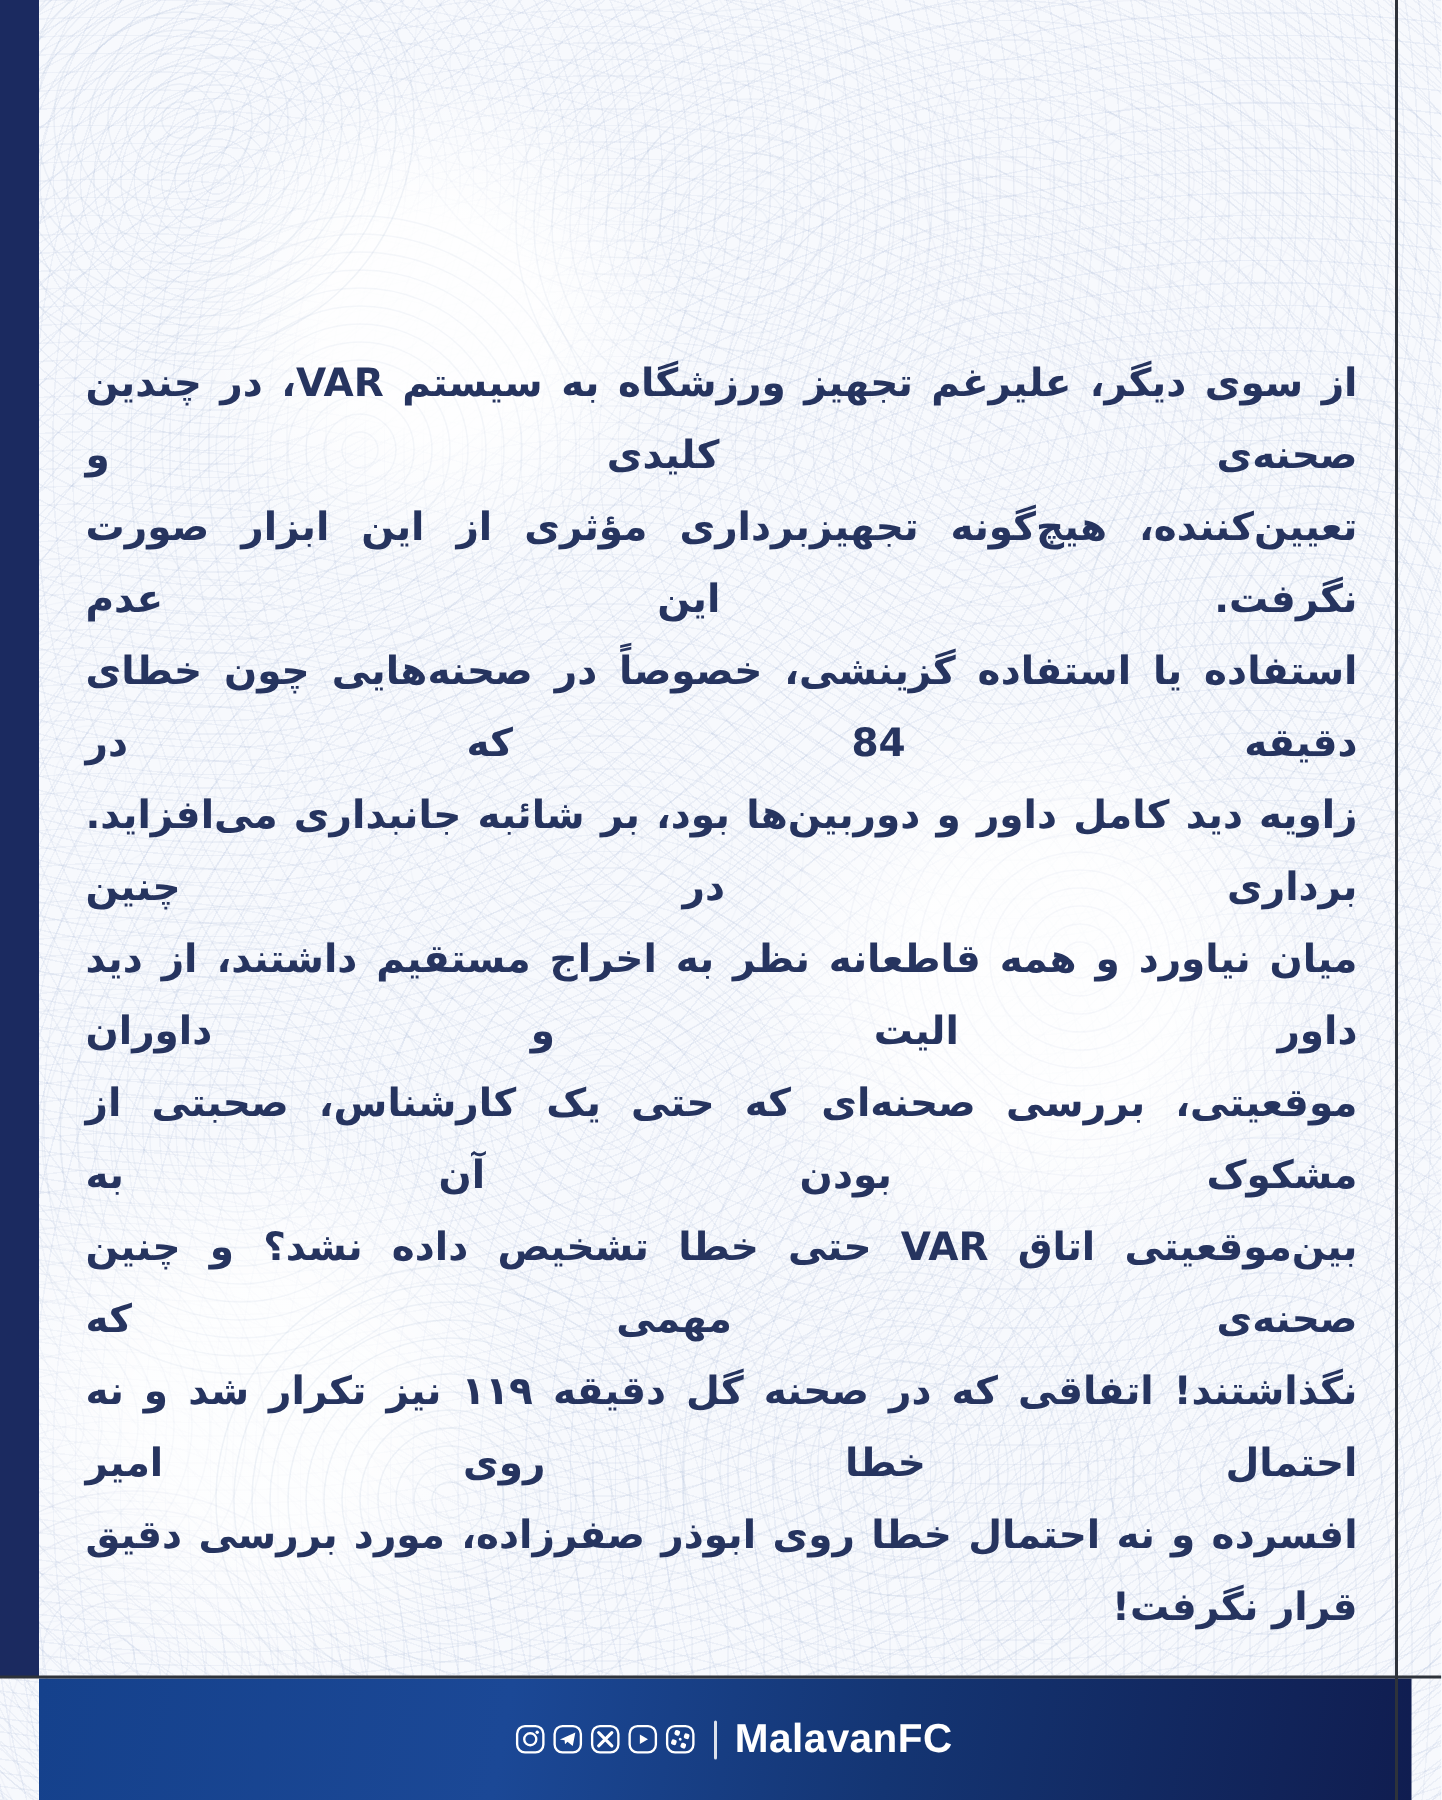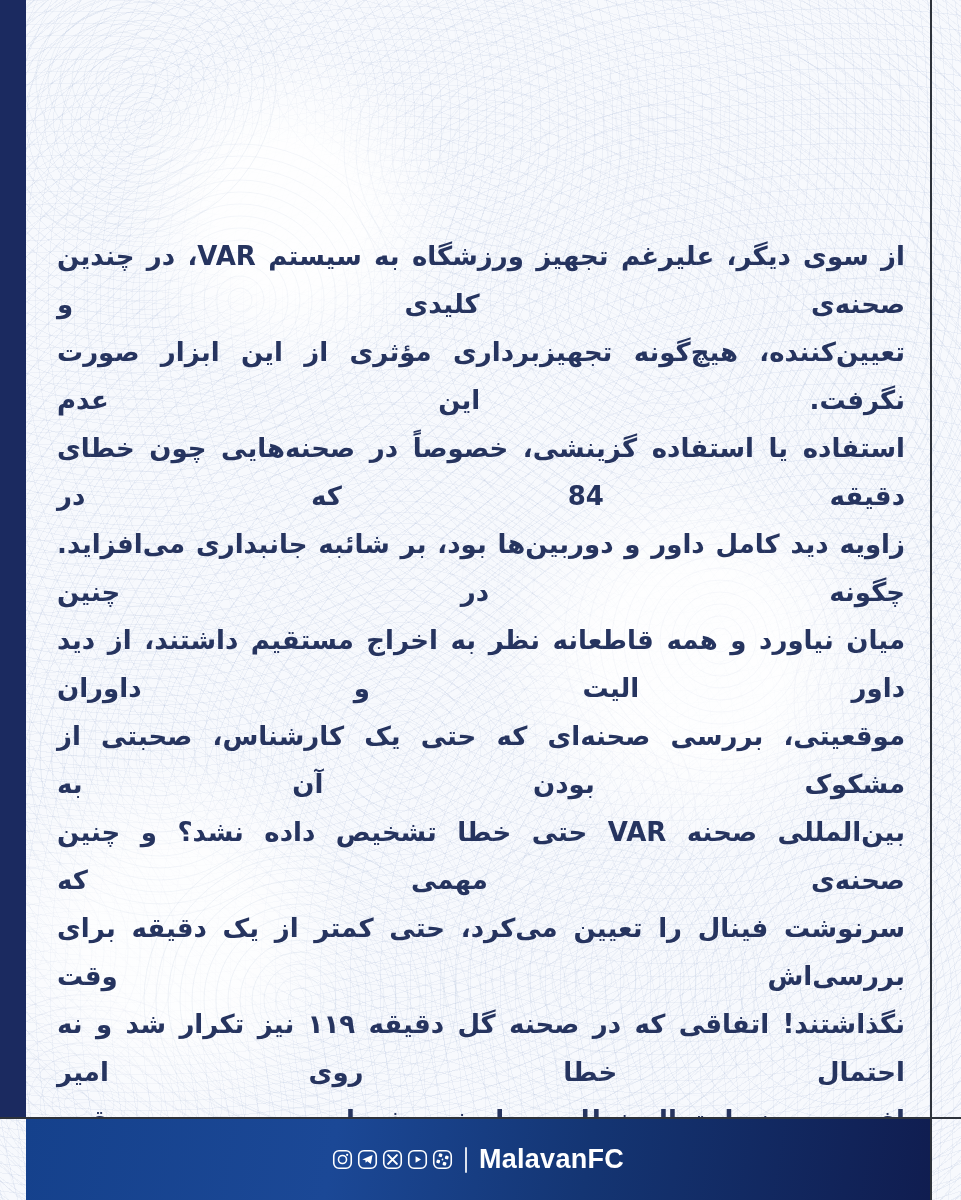--- a/index.html
+++ b/index.html
@@ -32,20 +32,21 @@
   .tline{
     text-align:justify;
     text-align-last:justify;
     text-justify:inter-word;
     white-space:normal;
   }
   .tline.endline{text-align-last:right;}
   .footer-bar{
     position:absolute;left:26px;top:1119px;width:904px;height:81px;z-index:2;
     background:linear-gradient(100deg,#15418c 0%,#1b4896 34%,#143573 62%,#101d50 100%);
+    padding-left:11px;
   }
   .footer-inner{height:100%;display:flex;align-items:center;justify-content:center;}
   .icon-row{display:flex;align-items:center;gap:4px;}
   .soc{width:21px;height:21px;display:block;cursor:pointer;}
   .footer-sep{width:2px;height:26px;background:rgba(255,255,255,0.85);border-radius:1px;margin:0 12px;}
   .brand{
     color:#ffffff;font-family:"Liberation Sans", sans-serif;font-weight:bold;
     font-size:27px;letter-spacing:0.3px;line-height:1;cursor:pointer;
   }
 </style>
@@ -317,25 +318,24 @@
       <circle cx="840" cy="200" r="156" fill="none" stroke="#c4d0e4" stroke-width="1" stroke-opacity="0.10"></circle>
     </svg>
 
   <div class="left-strip"></div>
 
   <div class="article" dir="rtl" lang="fa">
     <div class="para">
       <div class="tline">از سوی دیگر، علیرغم تجهیز ورزشگاه به سیستم VAR، در چندین صحنه‌ی کلیدی و</div>
       <div class="tline">تعیین‌کننده، هیچ‌گونه تجهیز‌برداری مؤثری از این ابزار صورت نگرفت. این عدم</div>
       <div class="tline">استفاده یا استفاده گزینشی، خصوصاً در صحنه‌هایی چون خطای دقیقه 84 که در</div>
-      <div class="tline">زاویه دید کامل داور و دوربین‌ها بود، بر شائبه جانبداری می‌افزاید. چگونه در چنین</div>
+      <div class="tline">زاویه دید کامل داور و دوربین‌ها بود، بر شائبه جانبداری می‌افزاید. برداری در چنین</div>
       <div class="tline">میان نیاورد و همه قاطعانه نظر به اخراج مستقیم داشتند، از دید داور الیت و داوران</div>
       <div class="tline">موقعیتی، بررسی صحنه‌ای که حتی یک کارشناس، صحبتی از مشکوک بودن آن به</div>
-      <div class="tline">بین‌المللی صحنه VAR حتی خطا تشخیص داده نشد؟ و چنین صحنه‌ی مهمی که</div>
-      <div class="tline">سرنوشت فینال را تعیین می‌کرد، حتی کمتر از یک دقیقه برای بررسی‌اش وقت</div>
+      <div class="tline">بین‌موقعیتی اتاق VAR حتی خطا تشخیص داده نشد؟ و چنین صحنه‌ی مهمی که</div>
       <div class="tline">نگذاشتند! اتفاقی که در صحنه گل دقیقه ۱۱۹ نیز تکرار شد و نه احتمال خطا روی امیر</div>
       <div class="tline endline">افسرده و نه احتمال خطا روی ابوذر صفرزاده، مورد بررسی دقیق قرار نگرفت!</div>
     </div>
 
   </div>
 
   <div class="footer-bar">
     <div class="footer-inner">
       <div class="icon-row">
 

